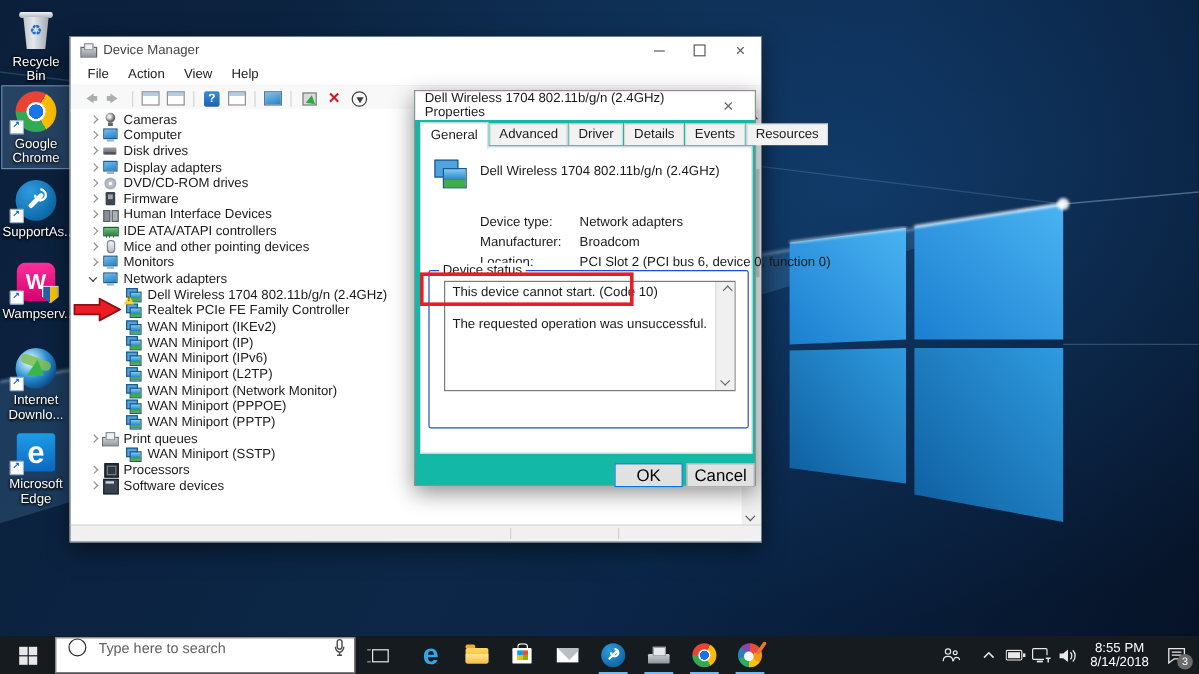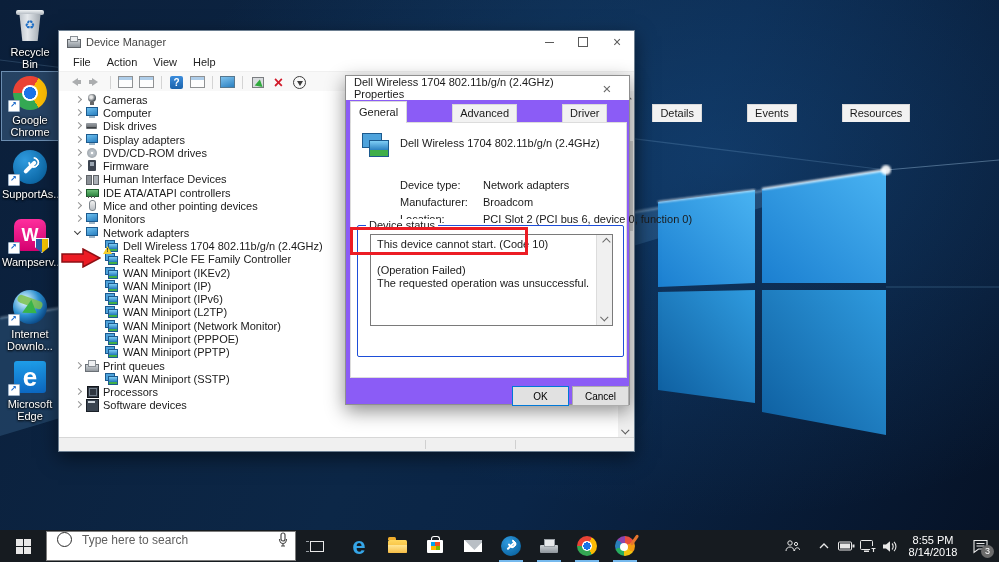--- a/index.html
+++ b/index.html
@@ -114,46 +114,46 @@
   
   .dm-vsb{position:absolute;right:0;top:60px;width:16px;height:347px;background:#f0f0f0;}
   .dm-vsb .sa{position:absolute;left:0;width:16px;height:15px;display:flex;align-items:center;justify-content:center;}
   .dm-vsb .sa::before{content:"";width:5px;height:5px;border-top:1.3px solid #5a5a5a;border-right:1.3px solid #5a5a5a;}
   .dm-vsb .up{top:0;} .dm-vsb .up::before{transform:rotate(-45deg) translate(1px,1px);}
   .dm-vsb .dn{bottom:0;} .dm-vsb .dn::before{transform:rotate(135deg) translate(0px,1px);}
   .dm-vsb .thumb{position:absolute;left:1px;top:50px;width:14px;height:90px;background:#cdcdcd;}
   .dm-status{position:absolute;left:0;bottom:0;width:100%;height:13px;background:#f0f0f0;border-top:1px solid #d7d7d7;}
   .dm-status i{position:absolute;top:2px;width:1px;height:9px;background:#d0d0d0;}
   
-  .dlg{position:absolute;left:345px;top:75px;width:285px;height:330px;background:#8b5cf6;border:1px solid #8f8f8f;box-shadow:0 6px 18px rgba(0,0,0,.45);z-index:20;box-sizing:border-box;}
+  .dlg{position:absolute;left:345px;top:75px;width:285px;height:330px;background:#14b8a6;border:1px solid #8f8f8f;box-shadow:0 6px 18px rgba(0,0,0,.45);z-index:20;box-sizing:border-box;}
   .dlg-title{height:24px;background:#fff;display:flex;align-items:center;padding:0 8px;}
   .dlg-title .t{font-size:11px;color:#1a1a1a;}
   .dlg-close{margin-left:auto;width:30px;height:24px;display:flex;align-items:center;justify-content:center;}
   .dlg-close::before{content:"\00d7";font-size:15px;color:#6a6a6a;}
-  .tabs{position:absolute;left:4px;top:26px;display:flex;align-items:flex-end;height:20px;gap:44px;}
+  .tabs{position:absolute;left:4px;top:26px;display:flex;align-items:center;height:20px;}
   .tab{font-size:11px;color:#1a1a1a;background:#f2f2f2;border:1px solid #d9d9d9;border-bottom:none;padding:2px 7px 3px;margin-right:1px;}
   .tab.active{background:#fff;padding:4px 8px 5px;position:relative;z-index:2;margin-bottom:-1px;}
   .page{position:absolute;left:4px;top:46px;width:277px;height:256px;background:#fff;border:1px solid #dcdcdc;box-sizing:border-box;}
   .big-net{position:absolute;left:11px;top:10px;width:34px;height:28px;}
   .big-net::before{content:"";position:absolute;left:0;top:0;width:18px;height:13px;background:#4ea3dc;border:1px solid #1c5a8e;}
   .big-net::after{content:"";position:absolute;left:7px;top:7px;width:18px;height:15px;background:linear-gradient(#7ecdf5,#2a7fc0 62%,#3fae49 62%);border:1px solid #1c5a8e;}
   .dev-name{position:absolute;left:49px;top:14px;font-size:11px;color:#1a1a1a;}
   .frow{position:absolute;left:49px;font-size:11px;color:#1a1a1a;display:flex;}
   .frow .fl{width:83px;} .frow .fv{white-space:nowrap;}
   .gbox{position:absolute;left:6px;top:102px;width:265px;height:130px;border:1px solid #1d4ed8;border-radius:2px;}
   .gbox .glab{position:absolute;left:8px;top:-7px;background:#fff;padding:0 3px;font-size:11px;color:#1a1a1a;}
   .stbox{position:absolute;left:12px;top:8px;width:241px;height:90px;border:1px solid #7a7a7a;background:#fff;font-size:11px;color:#1a1a1a;}
   .stbox .txt{padding:3px 6px;line-height:13px;}
   .stbox .l1{margin-bottom:13px;}
   .sb2{position:absolute;right:0;top:0;width:15px;height:100%;background:#f0f0f0;border-left:1px solid #dcdcdc;}
   .sb2 .sa{position:absolute;left:0;width:15px;height:14px;display:flex;align-items:center;justify-content:center;}
   .sb2 .sa::before{content:"";width:5px;height:5px;border-top:1.2px solid #6a6a6a;border-right:1.2px solid #6a6a6a;}
   .sb2 .up{top:0;} .sb2 .up::before{transform:rotate(-45deg) translate(1px,1px);}
   .sb2 .dn{bottom:0;} .sb2 .dn::before{transform:rotate(135deg) translate(0,1px);}
-  .btn{position:absolute;width:57px;height:20px;background:#e1e1e1;border:1px solid #adadad;font-size:10px;display:flex;align-items:center;justify-content:center;color:#000;box-sizing:border-box;}
+  .btn{position:absolute;width:57px;height:20px;background:#e1e1e1;border:1px solid #adadad;font-size:14px;display:flex;align-items:center;justify-content:center;color:#000;box-sizing:border-box;}
   .btn.default{border:1px solid #0078d7;}
   
   .ann-rect{position:absolute;left:350px;top:227px;width:178px;height:28px;border:3px solid #ec1c24;z-index:30;box-sizing:border-box;}
   .ann-arrow{position:absolute;left:61px;top:248px;z-index:30;}
   
   .taskbar{position:absolute;left:0;bottom:0;width:999px;height:32px;background:#161b20;z-index:40;display:flex;align-items:center;}
   .startbtn{width:46px;height:32px;display:flex;align-items:center;justify-content:center;}
   .winlogo{width:15px;height:15px;background:
      linear-gradient(#e8e8e8 0 0) 0 0/7px 7px no-repeat,
      linear-gradient(#e8e8e8 0 0) 8px 0/7px 7px no-repeat,
@@ -454,21 +454,20 @@
     </div>
     <div class="frow" style="top:90px;">
       <span class="fl">Location:</span>
       <span class="fv">PCI Slot 2 (PCI bus 6, device 0, function 0)</span>
     </div>
     <div class="gbox">
       <span class="glab">Device status</span>
       <div class="stbox">
         <div class="txt">
           <div class="l1">This device cannot start. (Code 10)</div>
-          <div>(Operation Failed)</div>
           <div>The requested operation was unsuccessful.</div>
         </div>
         <div class="sb2">
           <span class="sa up"></span>
           <span class="sa dn"></span>
         </div>
       </div>
     </div>
   </div>
   <div class="btn default" style="left:166px;top:310px;">OK</div>

